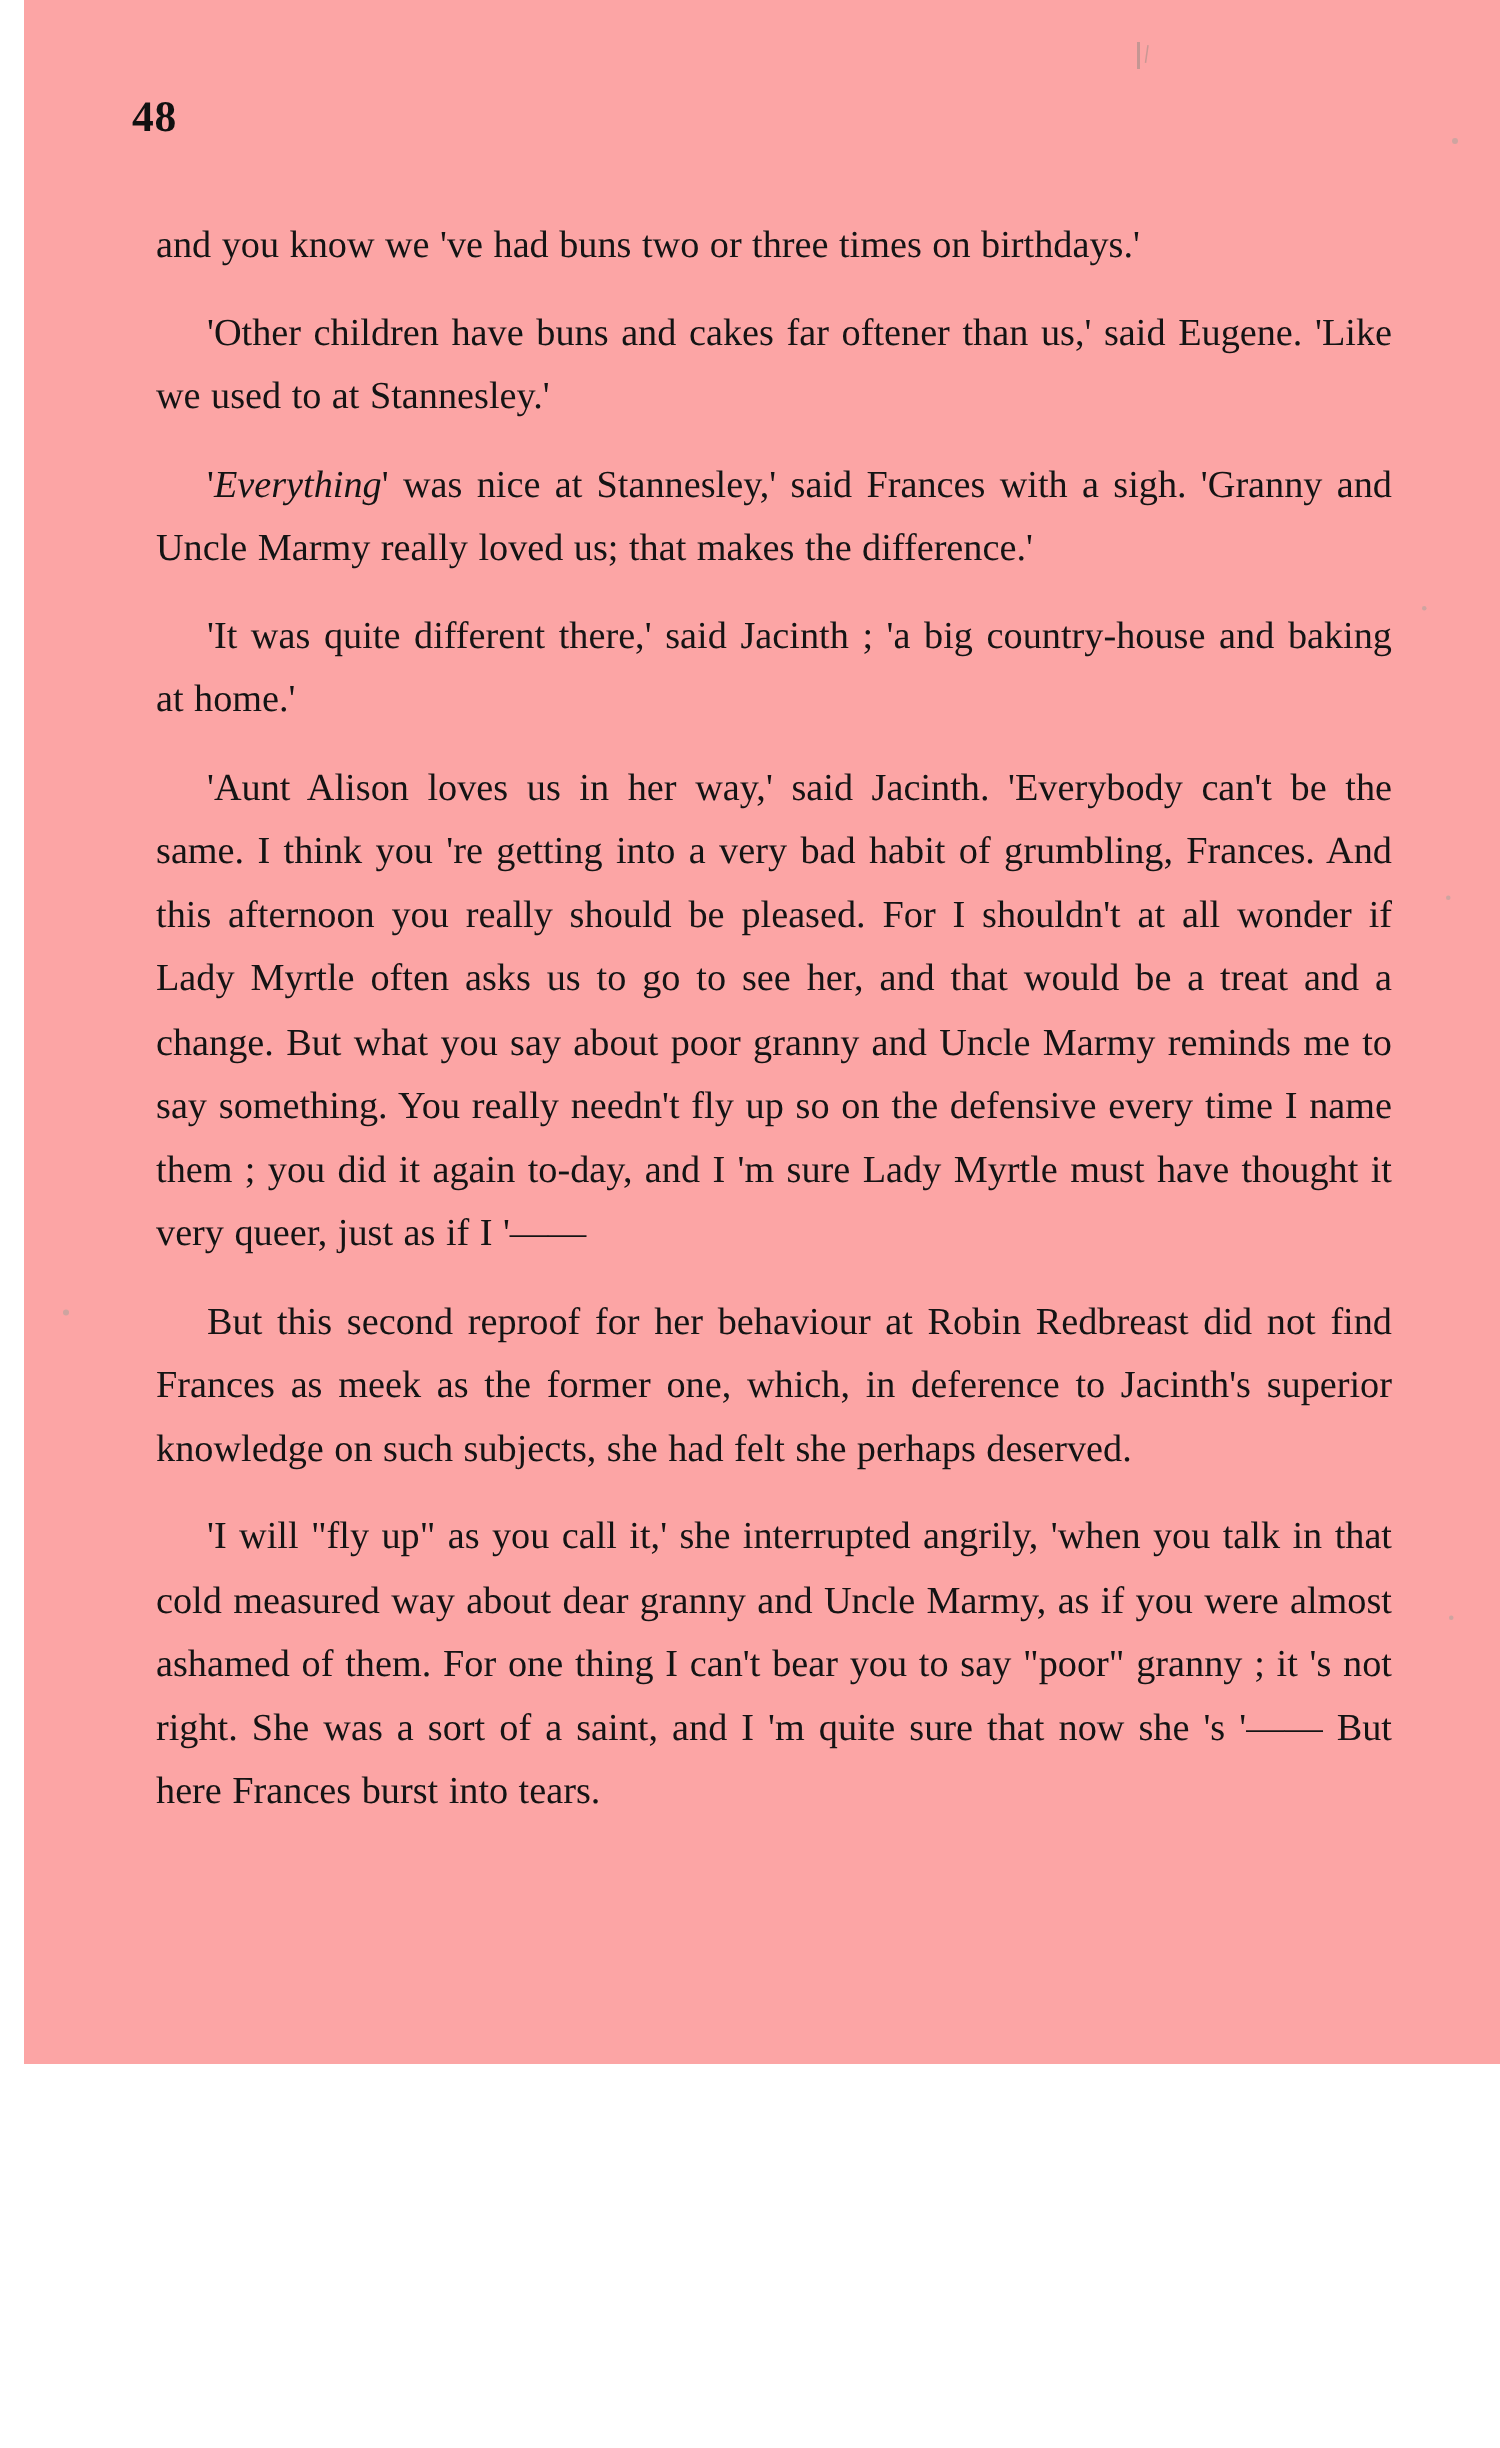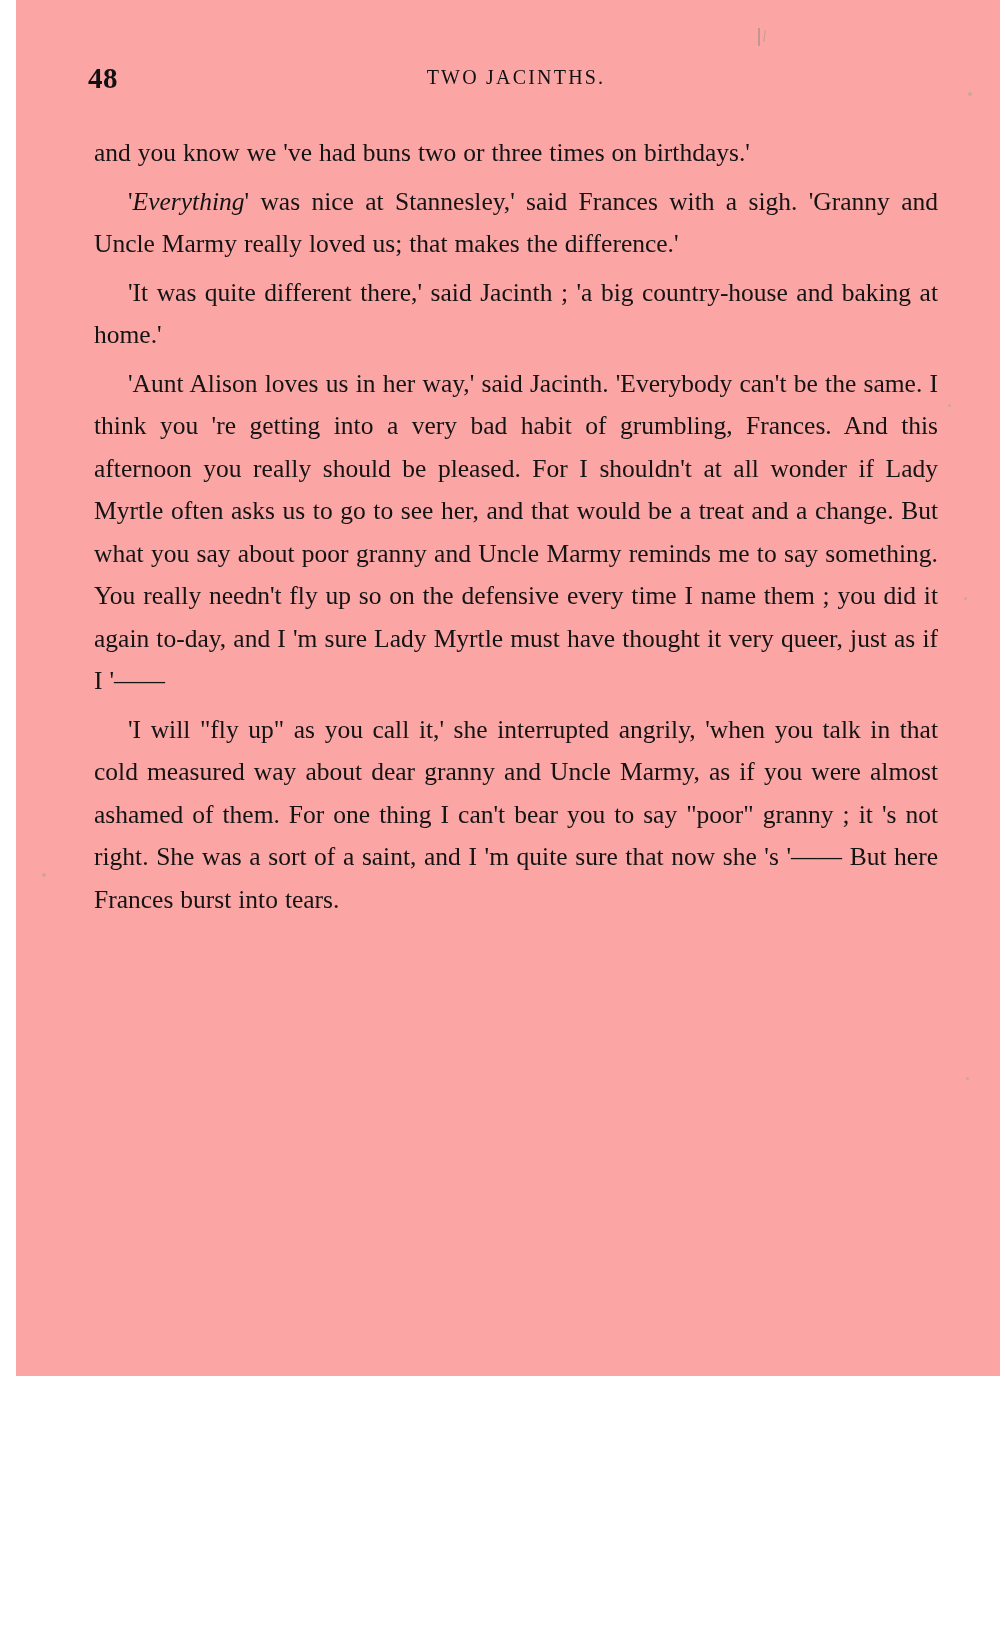--- a/index.html
+++ b/index.html
@@ -56,21 +56,21 @@
     left: 72px;
     width: 856px;
     font-size: 25.5px;
     line-height: 42.5px;
     text-align: justify;
     text-justify: inter-word;
     color: #141414;
     word-spacing: 0.6px;
   }
   .body-text p {
-    margin: 6px;
+    margin: 16px;
     text-indent: 0;
   }
   .body-text p.indent {
     text-indent: 34px;
   }
   em {
     font-style: italic;
   }
   
   .speck {
@@ -108,24 +108,25 @@
   <div class="mark-tick"></div>
 
   <div class="speck" style="top:92px; left:952px; width:4px; height:4px;"></div>
   <div class="speck" style="top:597px; left:948px; width:3px; height:3px;"></div>
   <div class="speck" style="top:873px; left:26px; width:4px; height:4px;"></div>
   <div class="speck" style="top:1077px; left:950px; width:3px; height:3px;"></div>
   <div class="speck" style="top:404px; left:932px; width:3px; height:3px;"></div>
 
   <div class="header">
     <div class="folio">48</div>
-    <div class="running-head">TWO JACINTHS.</div>
   </div>
 
   <div class="body-text">
     <p>and you know we 've had buns two or three times on birthdays.'</p>
+    <p class="indent">'Other children have buns and cakes far oftener than us,' said Eugene.   'Like we used to at Stannesley.'</p>
     <p class="indent">'<em>Everything</em><span>' was nice at Stannesley,' said Frances with a sigh.   'Granny and Uncle Marmy really loved us; that makes the difference.'</span></p>
     <p class="indent">'It was quite different there,' said Jacinth ; 'a big country-house and baking at home.'</p>
     <p class="indent">'Aunt Alison loves us in her way,' said Jacinth.  'Everybody can't be the same.   I think you 're getting into a very bad habit of grumbling, Frances.   And this afternoon you really should be pleased.   For I shouldn't at all wonder if Lady Myrtle often asks us to go to see her, and that would be a treat and a change.   But what you say about poor granny and Uncle Marmy reminds me to say something.   You really needn't fly up so on the defensive every time I name them ; you did it again to-day, and I 'm sure Lady Myrtle must have thought it very queer, just as if I '——</p>
+    <p class="indent">But this second reproof for her behaviour at Robin Redbreast did not find Frances as meek as the former one, which, in deference to Jacinth's superior knowledge on such subjects, she had felt she perhaps deserved.</p>
     <p class="indent">'I will "fly up" as you call it,' she interrupted angrily, 'when you talk in that cold measured way about dear granny and Uncle Marmy, as if you were almost ashamed of them. For one thing I can't bear you to say "poor" granny ; it 's not right.   She was a sort of a saint, and I 'm quite sure that now she 's '——   But here Frances burst into tears.</p>
   </div>
 
 </div>
 
 </body></html>

